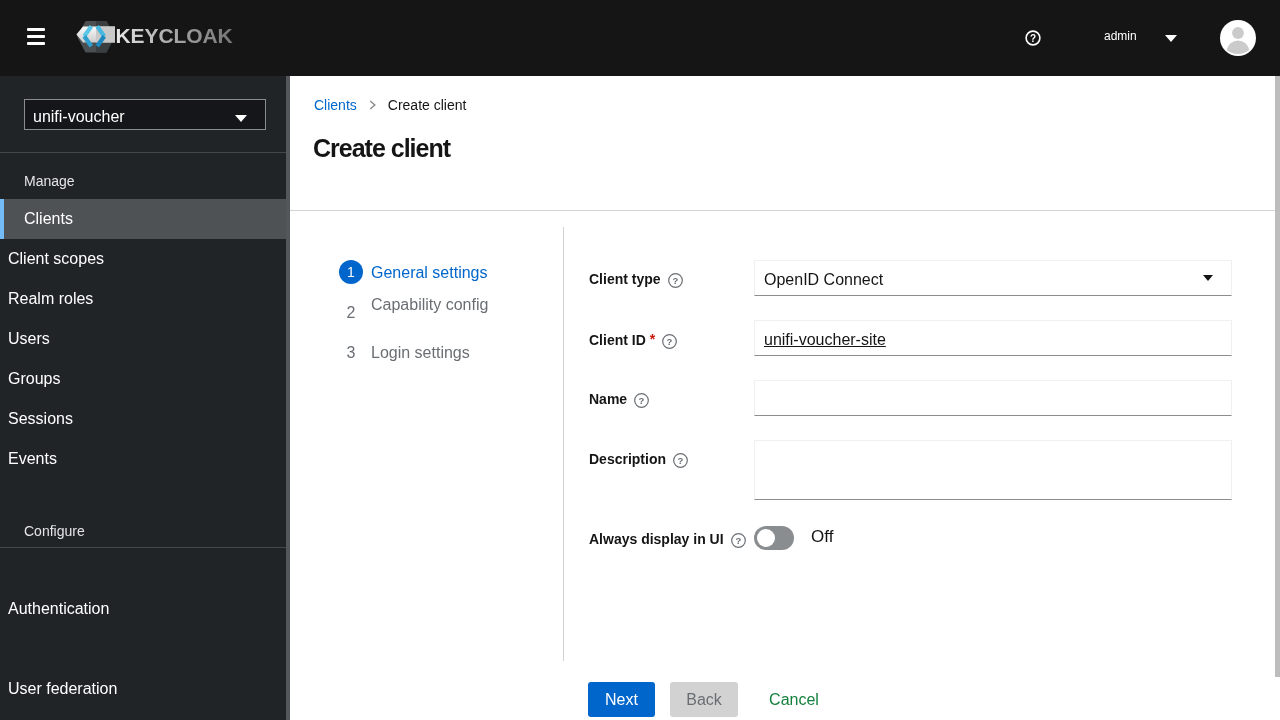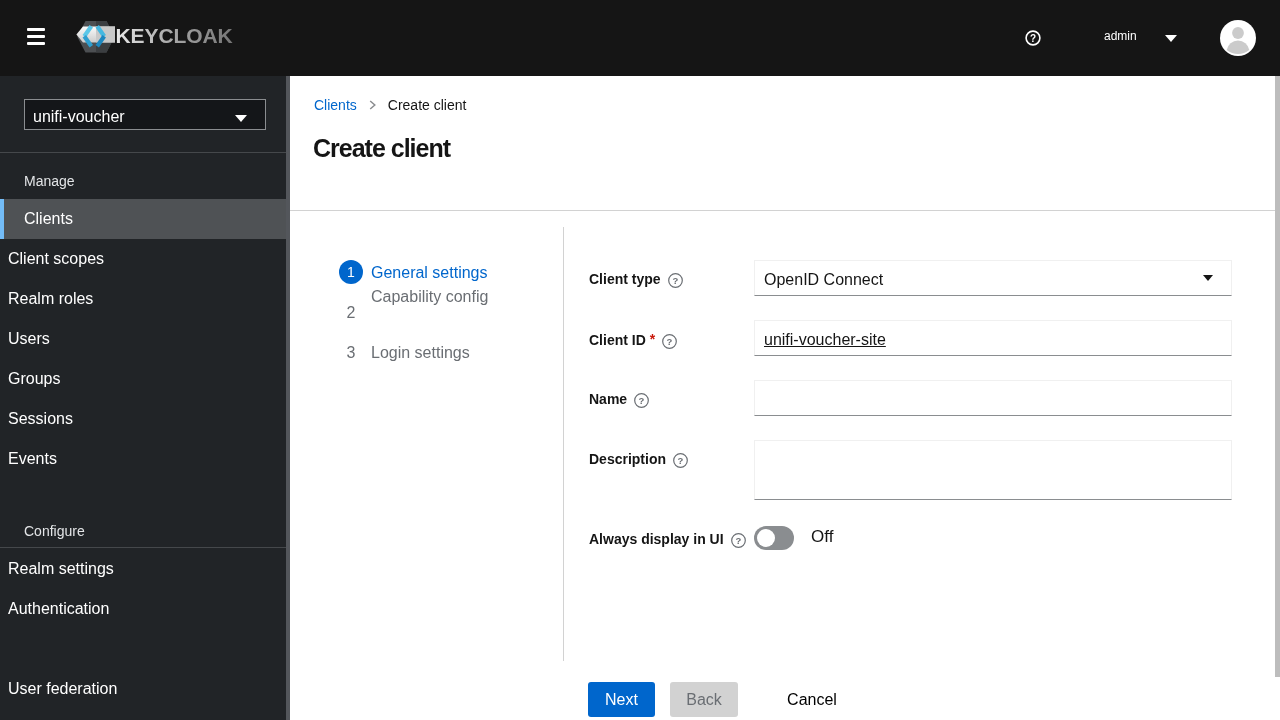--- a/index.html
+++ b/index.html
@@ -57,21 +57,21 @@
   border-right:5.5px solid transparent; border-top:6.5px solid #151515; }
 #toggle { position:absolute; left:466px; top:450px; width:40px; height:24px; border-radius:12px; background:#8a8d90; }
 #toggle .knob { position:absolute; left:3px; top:3px; width:18px; height:18px; border-radius:50%; background:#fff; }
 #offlabel { position:absolute; left:523px; top:451px; font-size:17px; color:#151515; }
 
 
 .btn { position:absolute; top:606px; height:35px; border-radius:3px; font-size:16px;
   text-align:center; line-height:35px; }
 #btn-next { left:300px; width:67px; background:#0066cc; color:#fff; }
 #btn-back { left:382px; width:68px; background:#d2d2d2; color:#6a6e73; }
-#btn-cancel { left:476px; width:60px; background:none; color:#000000;margin-left:18px; }
+#btn-cancel { left:476px; width:60px; background:none; color:#15803d; }
 
 #scrollbar { position:absolute; left:1275px; top:76px; width:5px; height:601px; background:#bdbdbd; }
 </style>
 </head>
 <body>
 
 <div id="header">
   <div class="hbar" style="top:28px"></div>
   <div class="hbar" style="top:35px"></div>
   <div class="hbar" style="top:42px"></div>
@@ -117,36 +117,35 @@
   <div class="navgroup" style="top:97px">Manage</div>
   <div class="navitem sel" style="top:123px">Clients</div>
   <div class="navitem" style="top:163px">Client scopes</div>
   <div class="navitem" style="top:203px">Realm roles</div>
   <div class="navitem" style="top:243px">Users</div>
   <div class="navitem" style="top:283px">Groups</div>
   <div class="navitem" style="top:323px">Sessions</div>
   <div class="navitem" style="top:363px">Events</div>
   <div class="navgroup" style="top:447px">Configure</div>
   <div class="sephr" style="top:471px"></div>
-  <div class="navitem" style="top:473px">Realm settings</div>
   <div class="navitem" style="top:513px">Authentication</div>
   <div class="navitem" style="top:593px">User federation</div>
 </div>
 
 <div id="main">
   <div id="breadcrumb"><a href="#">Clients</a><svg class="sep" width="7" height="10" viewBox="0 0 7 10" style="margin:0 12px;">
         <path d="M1.2 1 L5.8 5 L1.2 9" stroke="#8b8d90" stroke-width="1.5" fill="none"></path>
       </svg><span class="cur">Create client</span></div>
   <div id="title">Create client</div>
   <div id="mainhr"></div>
 
   <div class="stepcircle" style="left:51px;top:184px">1</div>
   <div class="steptext active" style="top:188px">General settings</div>
   <div class="stepnum" style="left:51px;top:228px">2</div>
-  <div class="steptext idle" style="top:212px">Capability config</div>
+  <div class="steptext idle" style="top:220px">Capability config</div>
   <div class="stepnum" style="left:51px;top:268px">3</div>
   <div class="steptext idle" style="top:268px">Login settings</div>
   <div id="wizdivider"></div>
 
   <div class="flabel" style="top:195px">Client type<svg class="helpicon" width="15" height="15" viewBox="0 0 15 15">
         <circle cx="7.5" cy="7.5" r="6.8" fill="none" stroke="#6a6e73" stroke-width="1.2"></circle>
         <text x="7.5" y="11" font-size="9.5" fill="#6a6e73" text-anchor="middle" font-family="Liberation Sans, sans-serif">?</text>
       </svg></div>
   <div class="finput fselect" style="top:184px">OpenID Connect</div>
   <div class="selcaret" style="left:915px;top:199px"></div>

